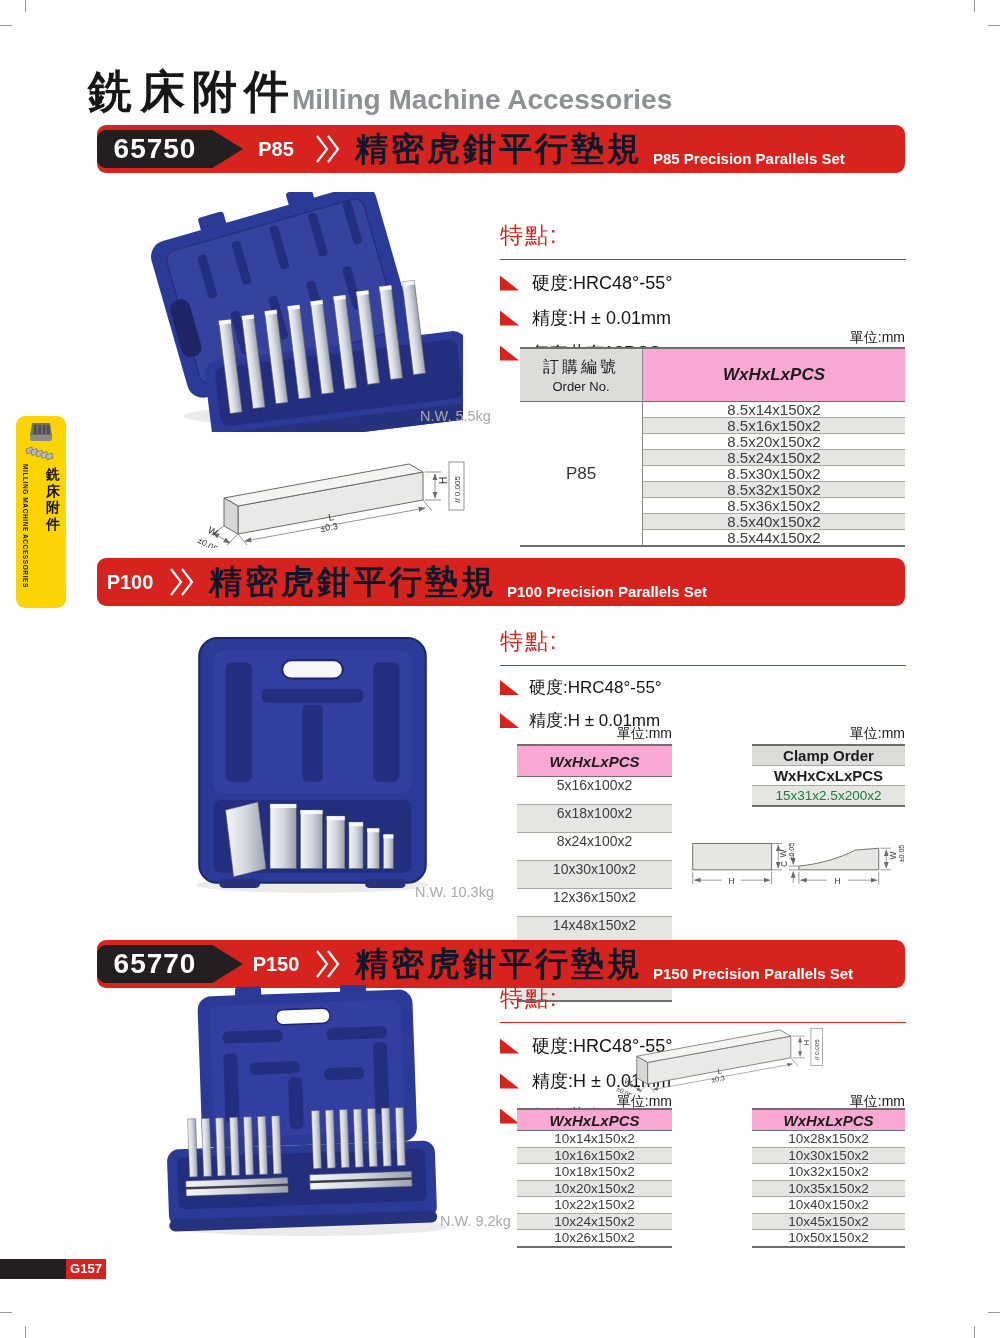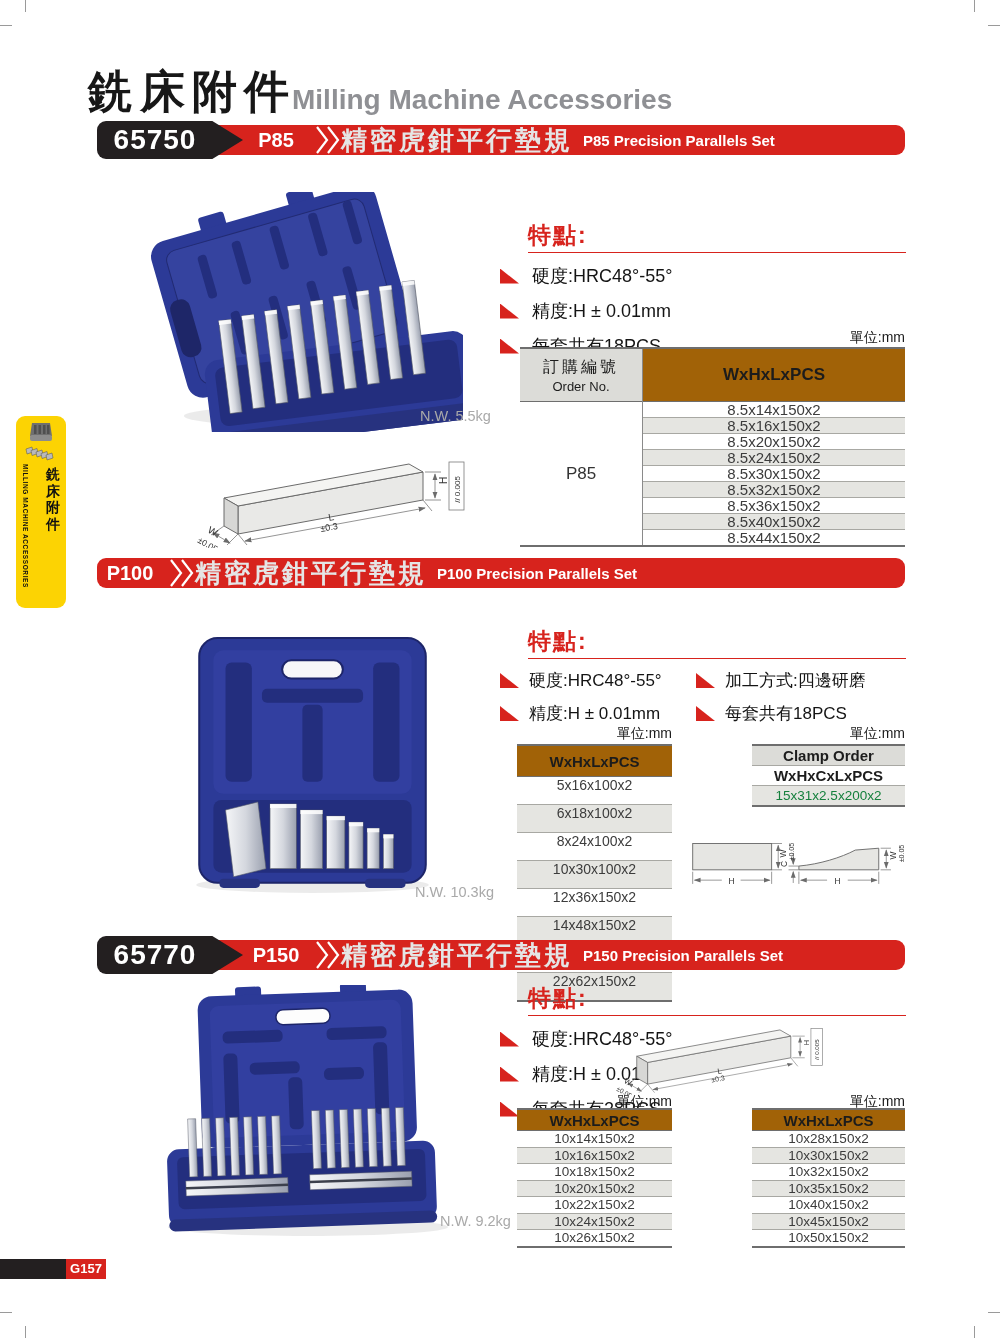--- a/index.html
+++ b/index.html
@@ -4,47 +4,47 @@
 <style>
   html,body{margin:0;padding:0;background:#fff;}
   #page{position:relative;width:1000px;height:1338px;background:#ffffff;overflow:hidden;
         font-family:"Liberation Sans","DejaVu Sans",sans-serif;}
   
   .crop{position:absolute;background:#9a9a9a;}
   
   .title-zh{position:absolute;left:88px;top:62px;font-size:45px;font-weight:bold;color:#171717;letter-spacing:7px;}
   .title-en{position:absolute;left:292px;top:84px;font-size:28px;font-weight:bold;color:#8f9094;}
   
-  .banner{position:absolute;left:97px;width:808px;height:30px;background:#d7231d;border-radius:9px;display:flex;align-items:center;}
+  .banner{position:absolute;left:97px;width:808px;height:48px;background:#d7231d;border-radius:9px;display:flex;align-items:center;}
   .code-pill{flex:none;width:146px;height:38px;background:#231f20;border-radius:9px 0 0 9px;
              clip-path:polygon(0 0,79% 0,100% 50%,79% 100%,0 100%);
              display:flex;align-items:center;justify-content:flex-start;}
   .code-pill span{display:block;width:116px;text-align:center;color:#fff;font-size:28px;font-weight:bold;letter-spacing:1px;}
   .model{flex:none;width:66px;text-align:center;color:#fff;font-size:20px;font-weight:bold;}
   .chev{flex:none;margin-left:6px;}
-  .b-zh{color:#e5e5e5;font-size:26px;font-weight:bold;letter-spacing:3px;white-space:nowrap;}
+  .b-zh{color:#0f172a;font-size:33px;font-weight:bold;letter-spacing:3px;margin-left:14px;white-space:nowrap;}
   .b-en{color:#fff;font-size:15px;font-weight:bold;margin-left:10px;align-self:flex-end;padding-bottom:6px;white-space:nowrap;}
   
   .features{position:absolute;}
-  .f-title{font-size:23px;font-weight:bold;color:#d7231d;letter-spacing:2px;padding-bottom:1px;border-bottom:1.5px solid #d7231d;margin-left:28px;}
+  .f-title{font-size:23px;font-weight:normal;color:#d7231d;letter-spacing:2px;padding-bottom:8px;border-bottom:1.5px solid #d7231d;}
   .f-item{display:flex;align-items:center;gap:13px;margin-top:11px;font-size:18px;color:#141414;white-space:nowrap;}
   .f-cols{display:flex;}
   .f-cols .f-item{font-size:17px;gap:10px;margin-top:10px;}
   .tri{flex:none;width:19px;height:15px;background:#d7231d;clip-path:polygon(0 0,100% 100%,0 100%);}
   .unit{position:absolute;font-size:14px;color:#1a1a1a;width:100px;text-align:right;}
   .nw{position:absolute;font-size:14.5px;color:#a9a9a9;}
   
   .tbl1{position:absolute;left:520px;top:347px;width:385px;border-top:2px solid #6e6e6e;border-bottom:2px solid #6e6e6e;display:flex;}
   .tbl1 .ocol{width:122px;border-right:1.5px solid #8a8a8a;display:flex;flex-direction:column;}
   .och{height:52px;background:#dcdcd8;border-bottom:1.5px solid #6e6e6e;display:flex;flex-direction:column;align-items:center;justify-content:center;}
   .och .zh{font-size:16px;letter-spacing:3px;color:#1c1c1c;}
   .och .en{font-size:13px;color:#1c1c1c;margin-top:1px;}
   .ocell{flex:1;display:flex;align-items:center;justify-content:center;font-size:17px;color:#333;}
   .tbl1 .scol{flex:1;display:flex;flex-direction:column;}
-  .sch{height:52px;background:#a16207;border-bottom:1.5px solid #6e6e6e;display:flex;align-items:center;justify-content:center;font-size:17px;font-weight:bold;color:#1c1c1c;}
+  .sch{height:52px;background:#f9a8d4;border-bottom:1.5px solid #6e6e6e;display:flex;align-items:center;justify-content:center;font-size:17px;font-weight:bold;color:#1c1c1c;font-style:italic;}
   .tbody{display:flex;flex-direction:column;}
   .tbody div{height:15px;line-height:15px;text-align:center;font-size:15px;color:#3c3c3c;}
   .tbody div:nth-of-type(even){background:#e5e5e1;}
   .tbody div + div{border-top:1px solid #a8a8a3;}
   
   .tblS{position:absolute;border-top:2px solid #6e6e6e;border-bottom:2px solid #6e6e6e;background:#fff;}
   .tblS .sch{height:30px;font-size:15px;}
   .tblS .tbody div{height:27px;line-height:17px;font-size:14px;}
   .tbl-p150 .sch{height:20px;font-size:15px;}
   .tbl-p150 .tbody div{height:15.5px;line-height:15.5px;font-size:13.5px;}
@@ -320,32 +320,20 @@
           <div class="f-item">
             <span class="tri"></span>
             <span>硬度:HRC48°-55°</span>
           </div>
 
           <div class="f-item">
             <span class="tri"></span>
             <span>精度:H ± 0.01mm</span>
           </div>
         </div>
-      <div style="width:210px;">
-
-          <div class="f-item">
-            <span class="tri"></span>
-            <span>加工方式:四邊研磨</span>
-          </div>
-
-          <div class="f-item">
-            <span class="tri"></span>
-            <span>每套共有18PCS</span>
-          </div>
-        </div>
     </div>
   </div>
 
   <div class="unit" style="left:572px;top:725px;">單位:mm</div>
   <div class="unit" style="left:805px;top:725px;">單位:mm</div>
 
   <div class="tblS" style="left:517px;top:744px;width:155px;">
     <div class="sch">WxHxLxPCS</div>
     <div class="tbody">
 

